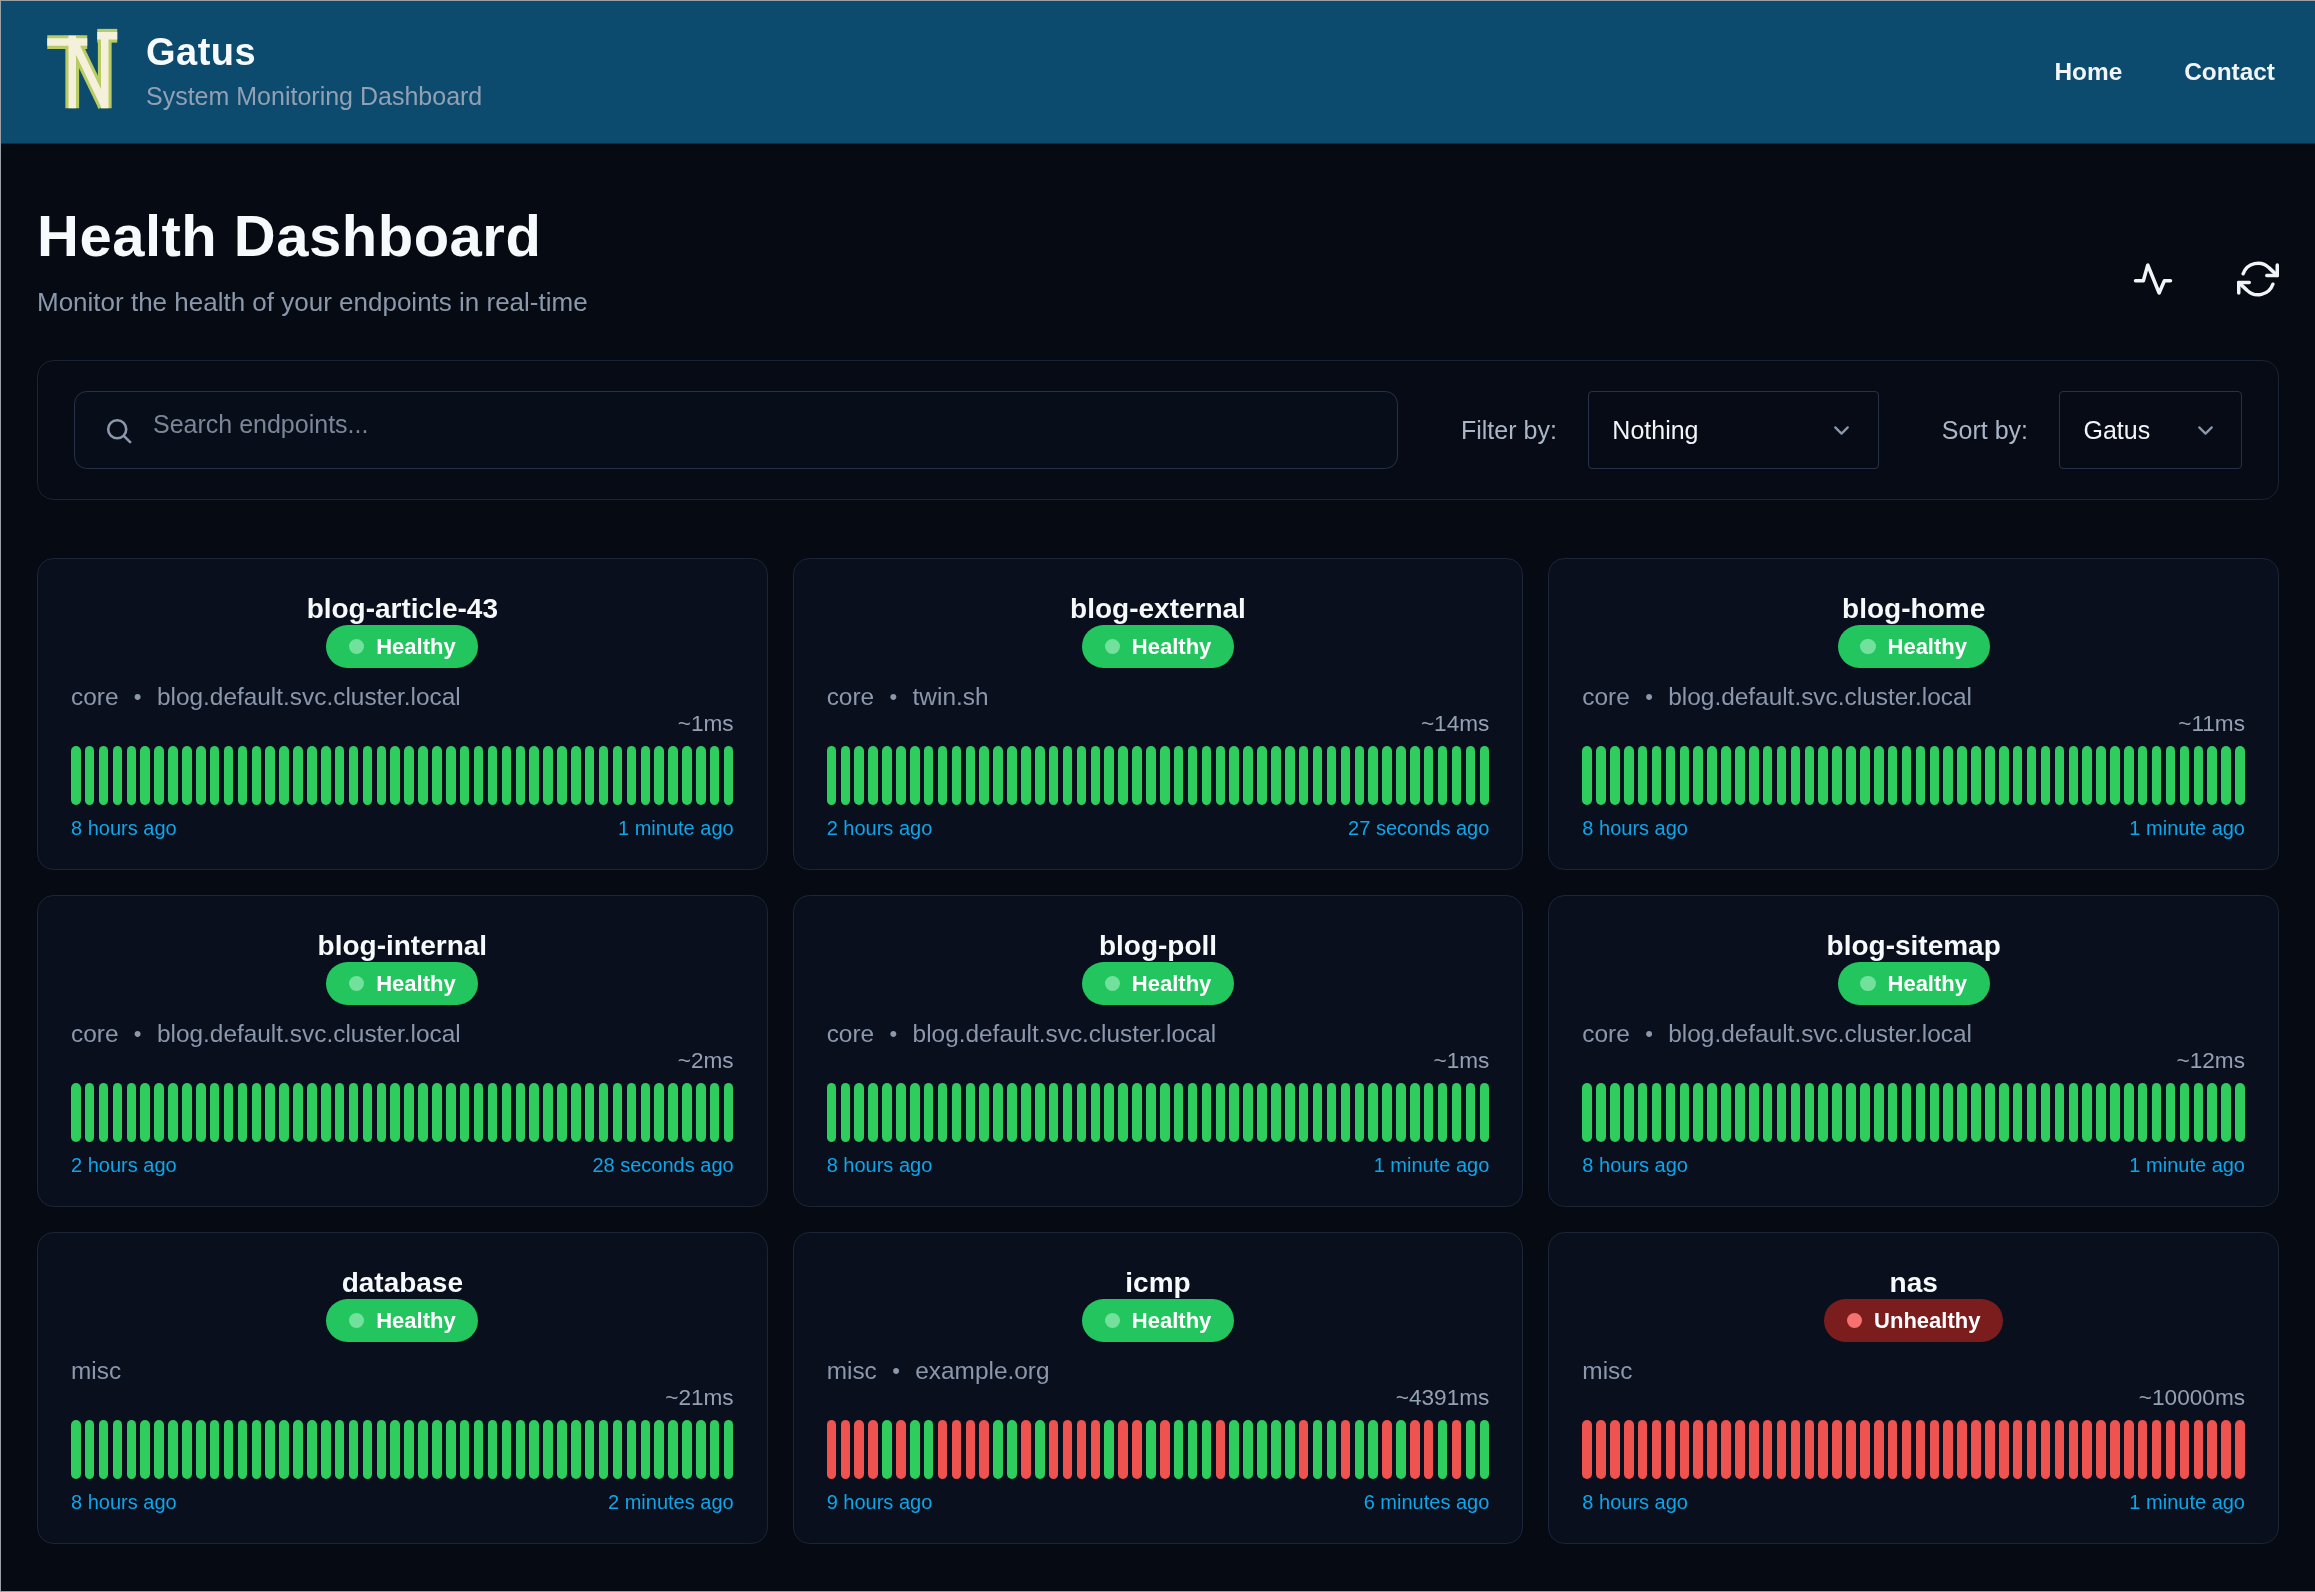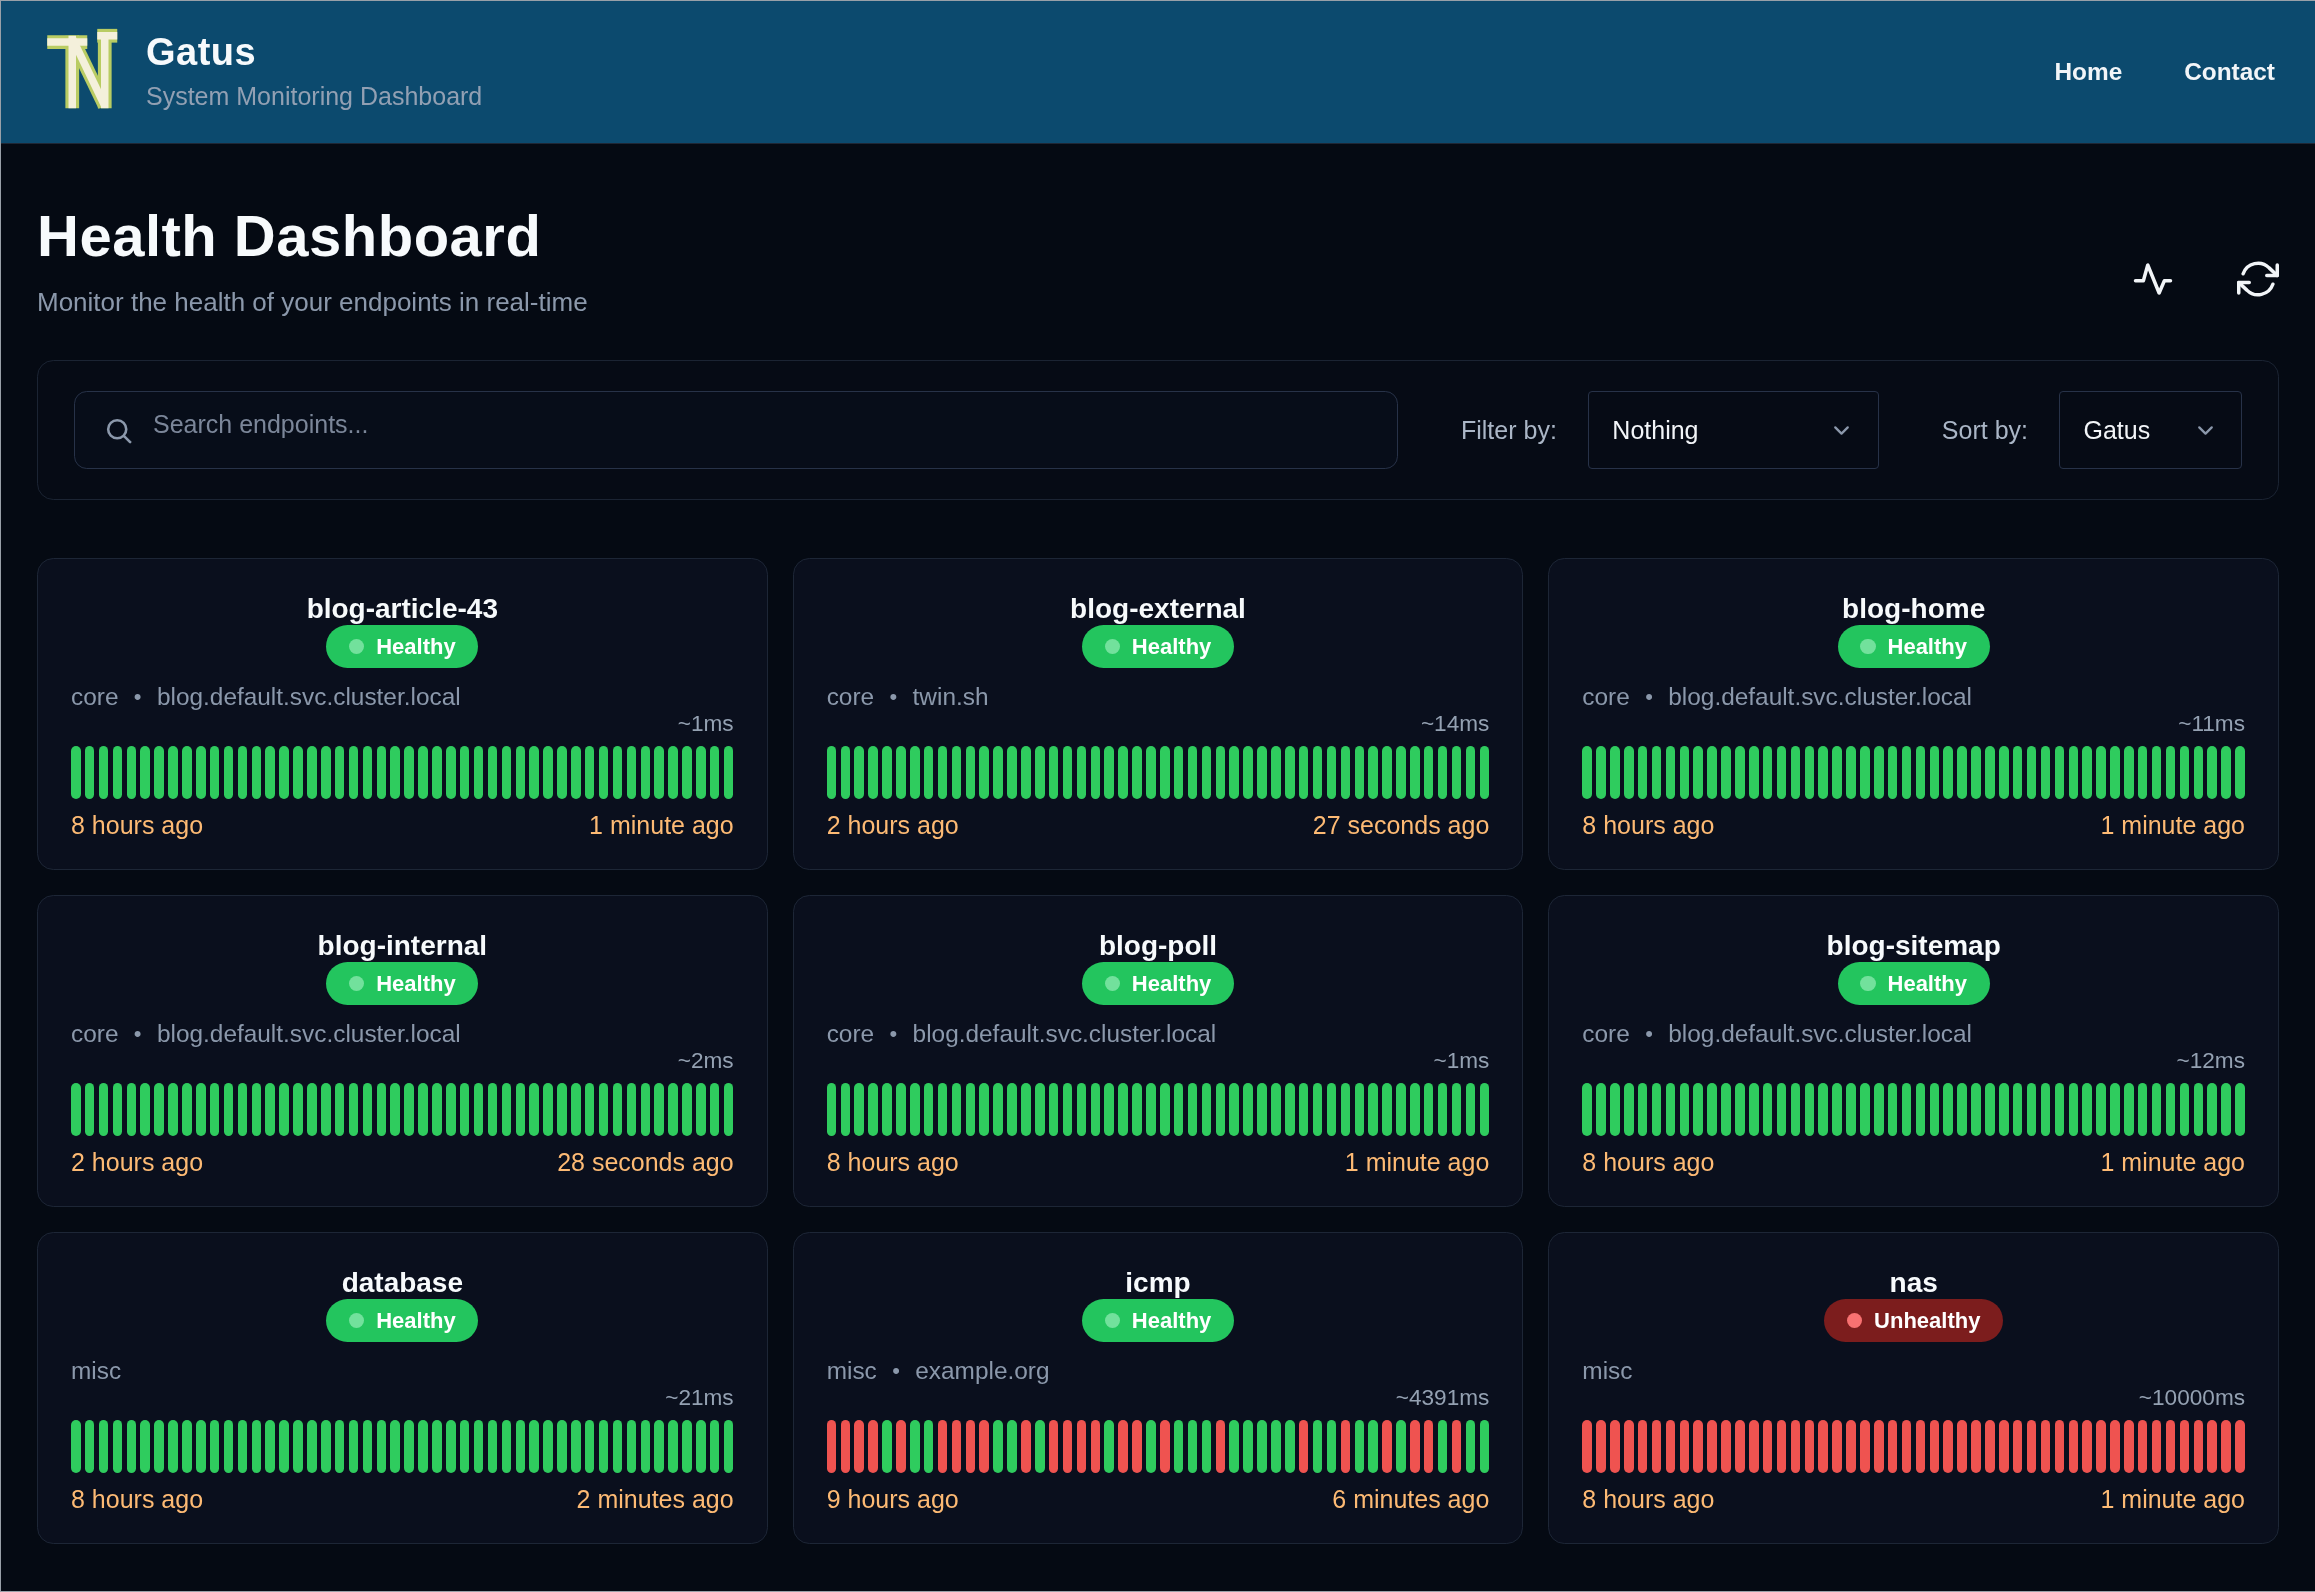--- a/index.html
+++ b/index.html
@@ -106,21 +106,21 @@
   .healthy .badge-dot { background: #72e19c; }
   .unhealthy .badge-dot { background: #f87171; }
   .badge-label { font-size: 22px; font-weight: 700; color: #ffffff; }
   .ep-meta { margin-top: 14.5px; font-size: 24.4px; color: #8b98ab; display: flex; gap: 15.4px; align-items: center; }
   .ep-sep { font-size: 22px; }
   .latency { margin-top: auto; text-align: right; font-size: 22.6px; color: #94a1b2; }
   .bars { margin-top: 9px; display: flex; justify-content: space-between; height: 67px; }
   .bar { width: 9.5px; border-radius: 5.4px; }
   .bar.g { background: #2fcc5e; }
   .bar.r { background: #ef5350; }
-  .times { margin-top: 11.8px; display: flex; justify-content: space-between; font-size: 25px; color: #fdba74; }
+  .times { margin-top: 11.8px; display: flex; justify-content: space-between; font-size: 20px; color: #0ea5e9; }
 </style>
 </head>
 <body>
 
 <nav class="navbar">
   <span class="logo">
     <svg viewBox="0 0 64 72">
       <g fill="none" stroke="#b9cc63" stroke-width="11">
         <path d="M5 12 H37"></path>
           <path d="M25 7 V65"></path>

